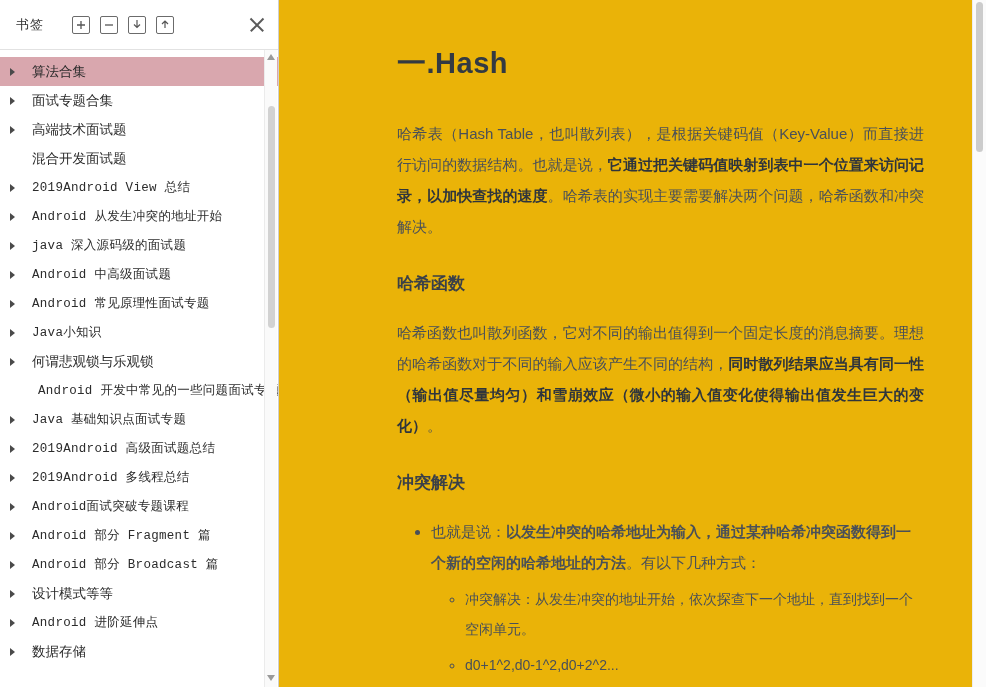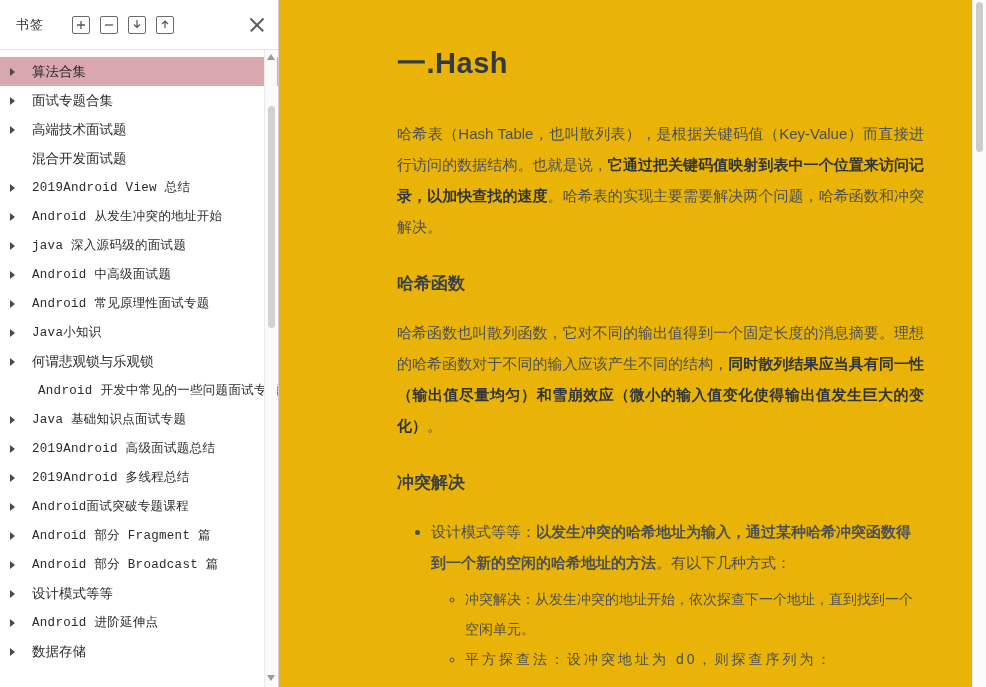--- a/index.html
+++ b/index.html
@@ -392,25 +392,24 @@
       <p class="doc-p"><span>哈希表（Hash Table，也叫散列表），是根据关键码值（Key-Value）而直接进行访问的数据结构。也就是说，</span><b>它通过把关键码值映射到表中一个位置来访问记录，以加快查找的速度</b><span>。哈希表的实现主要需要解决两个问题，哈希函数和冲突解决。</span></p>
 
       <h2 class="doc-h2">哈希函数</h2>
 
       <p class="doc-p"><span>哈希函数也叫散列函数，它对不同的输出值得到一个固定长度的消息摘要。理想的哈希函数对于不同的输入应该产生不同的结构，</span><b>同时散列结果应当具有同一性（输出值尽量均匀）和雪崩效应（微小的输入值变化使得输出值发生巨大的变化）</b><span>。</span></p>
 
       <h2 class="doc-h2">冲突解决</h2>
 
       <ul class="lvl1">
         <li>
-          <span>设计模式等等：</span><b>以发生冲突的哈希地址为输入，通过某种哈希冲突函数得到一个新的空闲的哈希地址的方法</b><span>。有以下几种方式：</span>
+          <span>也就是说：</span><b>以发生冲突的哈希地址为输入，通过某种哈希冲突函数得到一个新的空闲的哈希地址的方法</b><span>。有以下几种方式：</span>
           <ul class="lvl2">
             <li>冲突解决：从发生冲突的地址开始，依次探查下一个地址，直到找到一个空闲单元。</li>
             <li>
-              <span class="spaced">平方探查法：设冲突地址为 d0，则探查序列为：</span>
               <div class="code-line">d0+1^2,d0-1^2,d0+2^2...</div>
             </li>
           </ul>
         </li>
 
       </ul>
 
     </div>
 
     <div class="doc-scroll">

